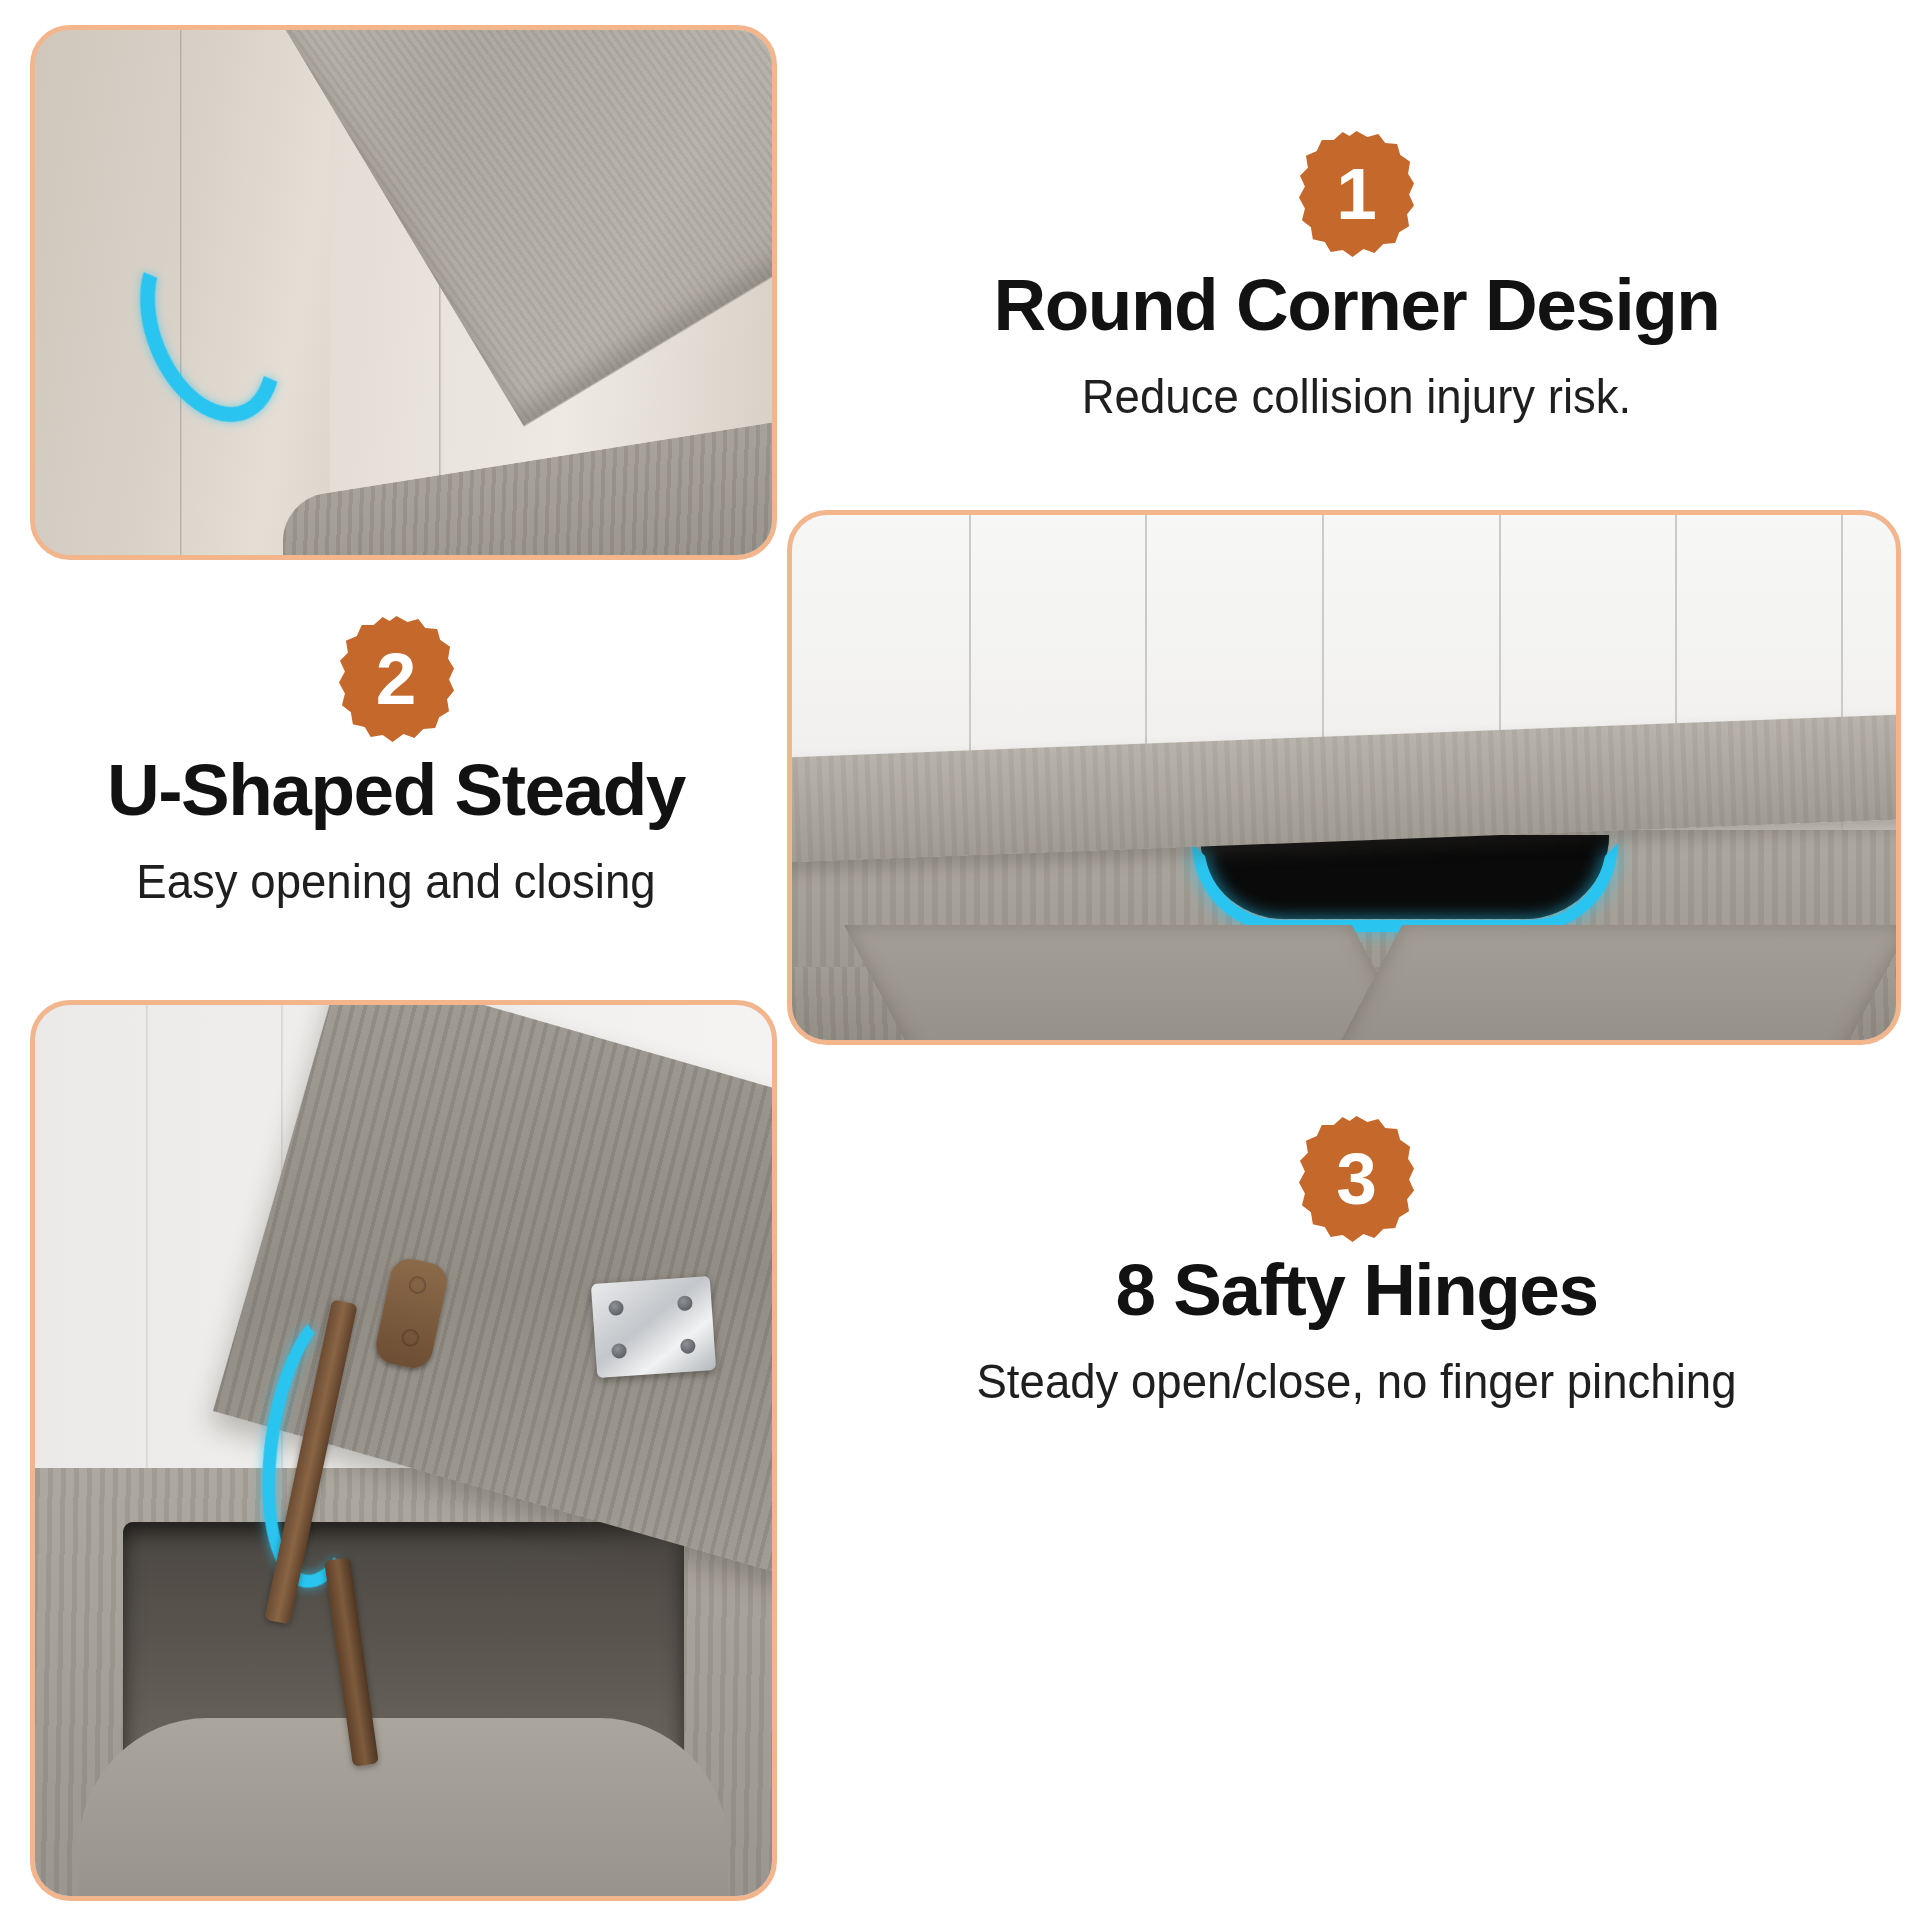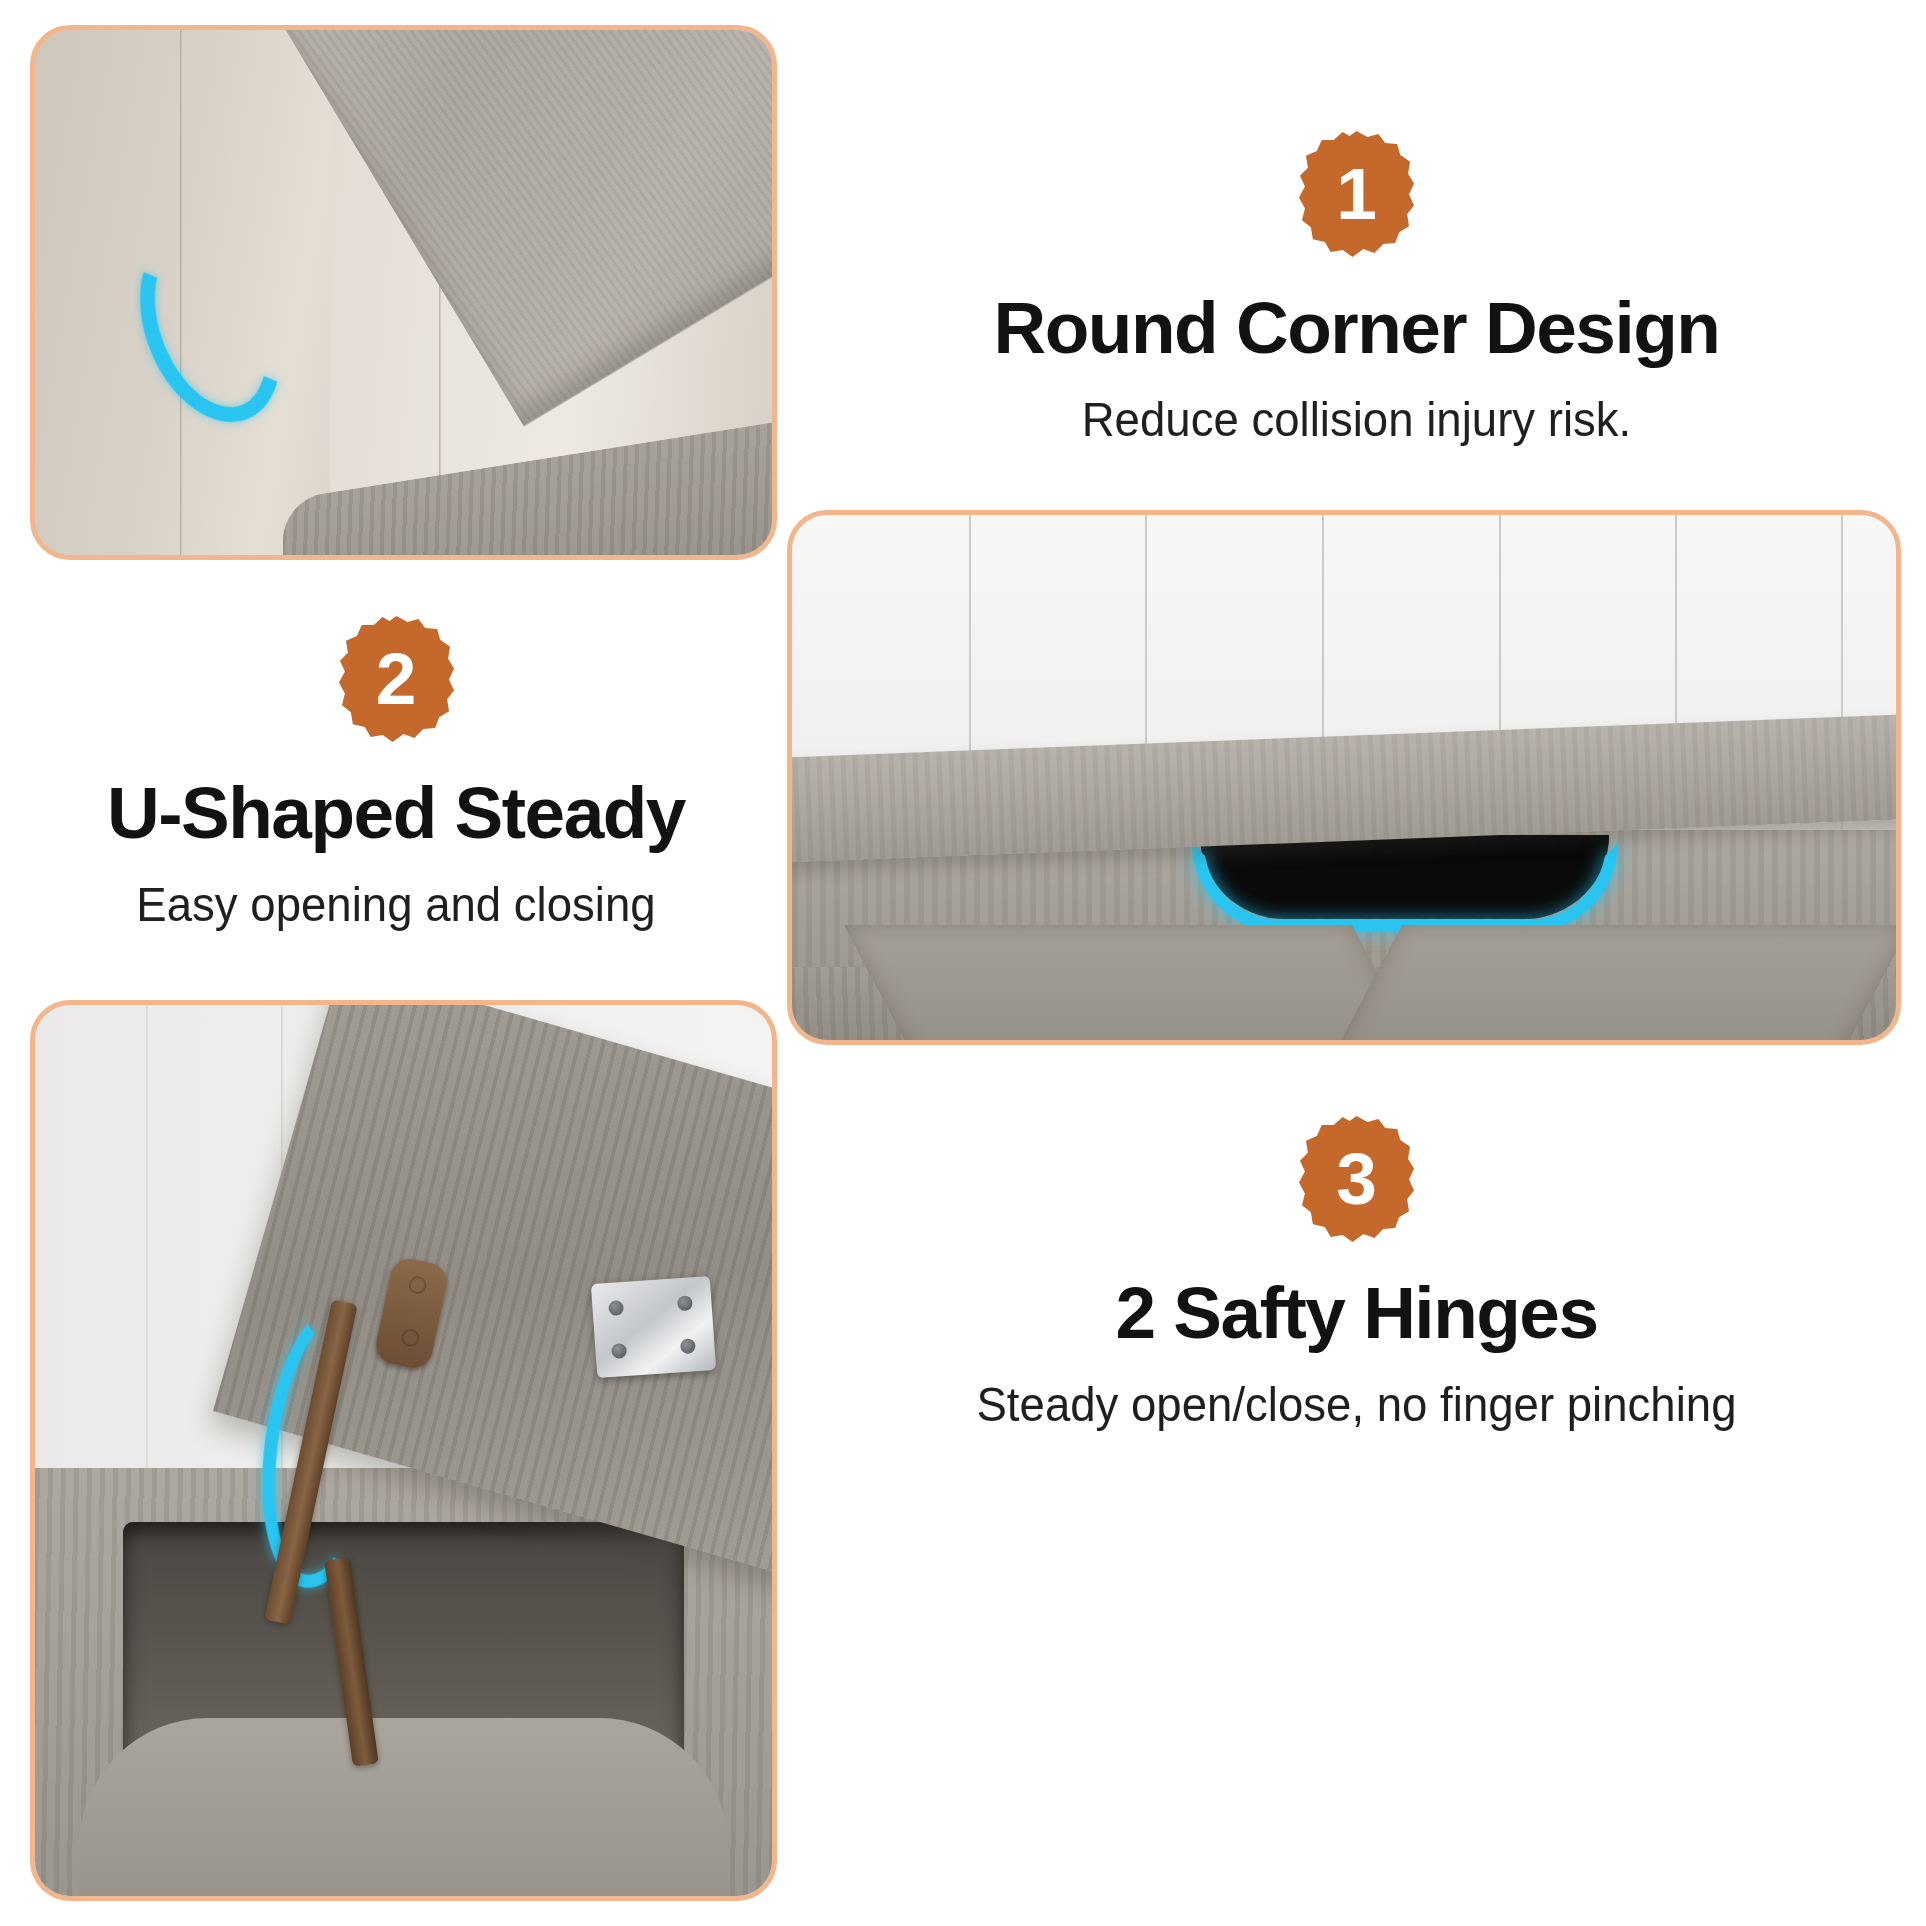--- a/index.html
+++ b/index.html
@@ -214,21 +214,21 @@
     font-family:"Liberation Sans", sans-serif;
     line-height:1;
     padding-bottom:4px;
   }
   .f-title {
     font-size:73px;
     font-weight:bold;
     color:#121212;
     letter-spacing:-1.5px;
     white-space:nowrap;
-    margin-top:24px;
+    margin-top:1px;
     text-align:center;
     font-family:"Liberation Sans", sans-serif;
   }
   .f-sub {
     font-size:49px;
     font-weight:300;
     color:#1f1f1f;
     white-space:nowrap;
     margin-top:22px;
     text-align:center;
@@ -325,18 +325,18 @@
     <div class="f-sub">Easy opening and closing</div>
   </div>
 
   <div class="feature" id="feature-3">
     <div class="badge">
       <svg viewBox="0 0 120 134" xmlns="http://www.w3.org/2000/svg" aria-hidden="true">
         <path fill="#c4682b" d="M60 2 L71 8 L82 5 L89 14 L101 15 L104 26 L114 33 L112 45 L118 55 L113 66 L118 77 L111 86 L113 98 L103 104 L99 115 L87 116 L78 125 L67 121 L56 129 L46 122 L34 124 L28 114 L16 111 L14 99 L5 92 L8 80 L2 69 L8 58 L3 47 L11 39 L9 27 L20 22 L25 11 L37 11 L46 3 L53 7 Z"></path>
       </svg>
       <span class="num">3</span>
     </div>
-    <div class="f-title">2 Safty Hinges</div>
+    <div class="f-title">8 Safty Hinges</div>
     <div class="f-sub">Steady open/close, no finger pinching</div>
   </div>
 
 </div>
 
 
 </body></html>

